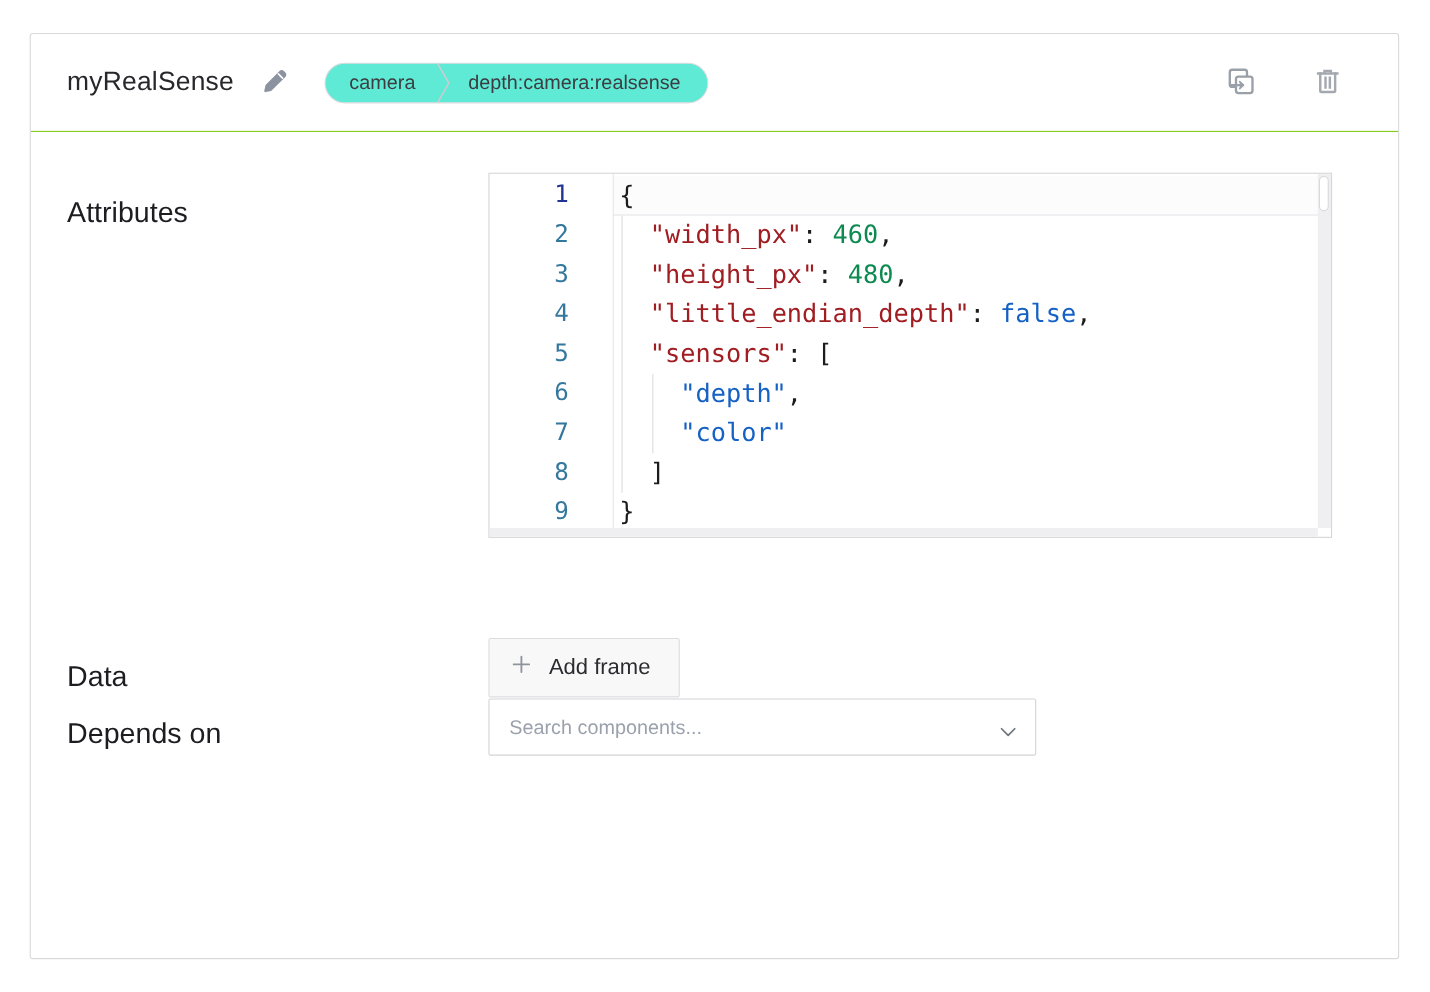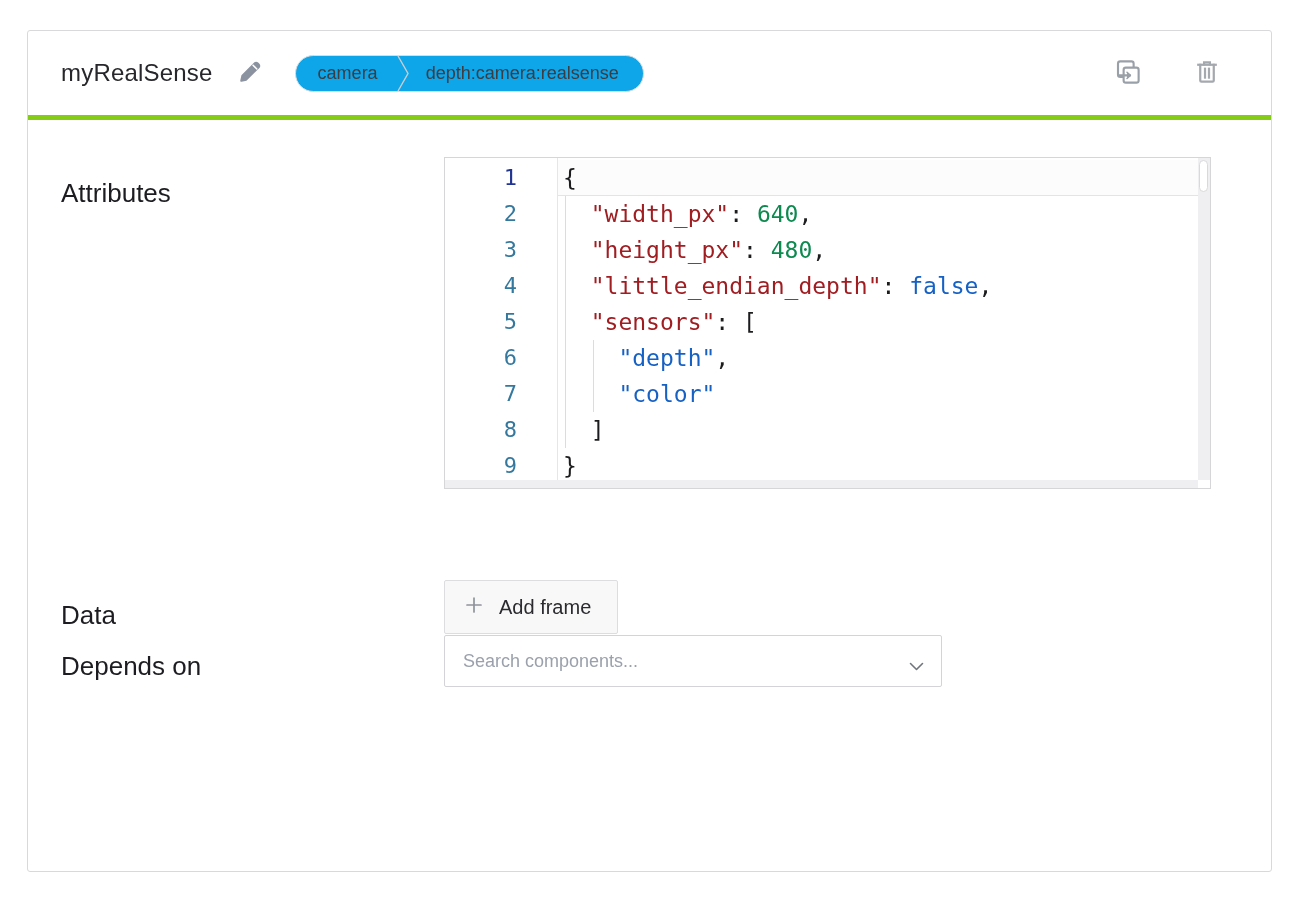--- a/index.html
+++ b/index.html
@@ -7,28 +7,28 @@
     font-family: "Liberation Sans", sans-serif; color: #1d1d21; }
 
   .panel {
     position: absolute; left: 27px; top: 30px; width: 1245px; height: 842px;
     background: #fff; border: 1px solid #d9d9dc; border-radius: 3px;
   }
 
   
   .panel-header {
     height: 89px; display: flex; align-items: center;
-    padding: 0 48px 0 33px; border-bottom: 5px solid #84cc16;
+    padding: 0 48px 0 33px; border-bottom: 1px solid #84cc16;
   }
   .comp-title { font-size: 24px; font-weight: 500; color: #28282c; letter-spacing: .2px; }
   .edit-btn { background: none; border: none; cursor: pointer; margin-left: 22px;
     display: flex; align-items: center; padding: 2px; }
   .type-pill {
     margin-left: 30px; height: 37px; display: inline-flex; align-items: center;
-    background: #0ea5e9; border: 1px solid #dcdcdf; border-radius: 19px;
+    background: #5eead4; border: 1px solid #dcdcdf; border-radius: 19px;
     padding: 0 24px 0 0; font-size: 18px; color: #3c3c41;
   }
   .pill-seg { padding: 0 18px 0 22px; }
   .pill-seg.model { padding: 0 0 0 16px; }
   .pill-divider { display: flex; align-items: center; height: 37px; }
   .header-actions { margin-left: auto; display: flex; align-items: center; gap: 46px; }
   .icon-btn { background: none; border: none; cursor: pointer; padding: 2px;
     display: flex; align-items: center; }
 
   
@@ -148,21 +148,21 @@
       </div>
       <div class="editor">
         <div class="gutter-border"></div>
         <div class="editor-lines" id="editor-lines">
             <div class="cm-line active">
               <span class="cm-gutter" style="color: rgb(32, 52, 147);">1</span>
               <span class="cm-code"><span style="color: rgb(28, 28, 30);">{</span></span>
             </div>
             <div class="cm-line">
               <span class="cm-gutter" style="color: rgb(53, 120, 158);">2</span>
-              <span class="cm-code"><span style="color: rgb(28, 28, 30);">  </span><span style="color: rgb(160, 29, 34);">"width_px"</span><span style="color: rgb(28, 28, 30);">: </span><span style="color: rgb(13, 138, 80);">640</span><span style="color: rgb(28, 28, 30);">,</span></span>
+              <span class="cm-code"><span style="color: rgb(28, 28, 30);">  </span><span style="color: rgb(160, 29, 34);">"width_px"</span><span style="color: rgb(28, 28, 30);">: </span><span style="color: rgb(13, 138, 80);">460</span><span style="color: rgb(28, 28, 30);">,</span></span>
             </div>
             <div class="cm-line">
               <span class="cm-gutter" style="color: rgb(53, 120, 158);">3</span>
               <span class="cm-code"><span style="color: rgb(28, 28, 30);">  </span><span style="color: rgb(160, 29, 34);">"height_px"</span><span style="color: rgb(28, 28, 30);">: </span><span style="color: rgb(13, 138, 80);">480</span><span style="color: rgb(28, 28, 30);">,</span></span>
             </div>
             <div class="cm-line">
               <span class="cm-gutter" style="color: rgb(53, 120, 158);">4</span>
               <span class="cm-code"><span style="color: rgb(28, 28, 30);">  </span><span style="color: rgb(160, 29, 34);">"little_endian_depth"</span><span style="color: rgb(28, 28, 30);">: </span><span style="color: rgb(22, 97, 196);">false</span><span style="color: rgb(28, 28, 30);">,</span></span>
             </div>
             <div class="cm-line">

